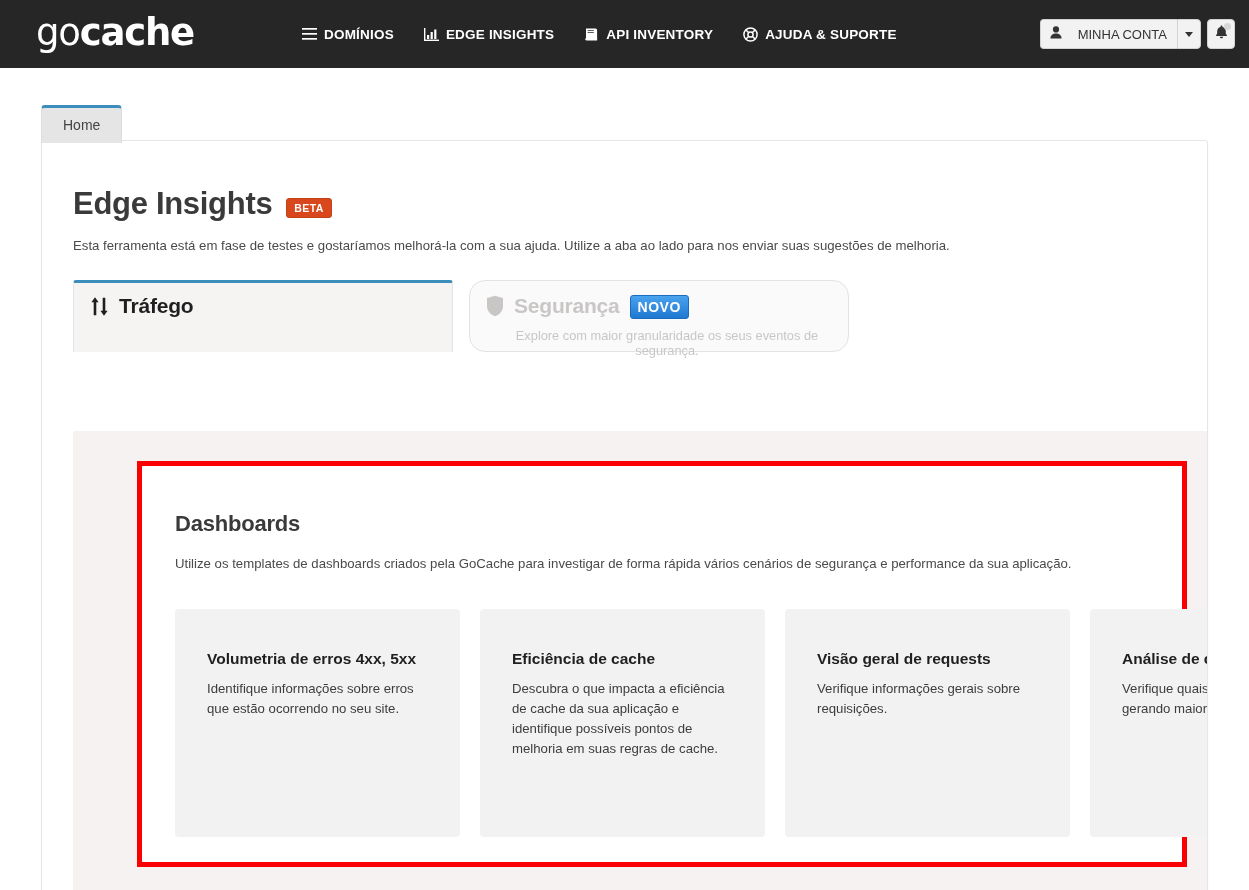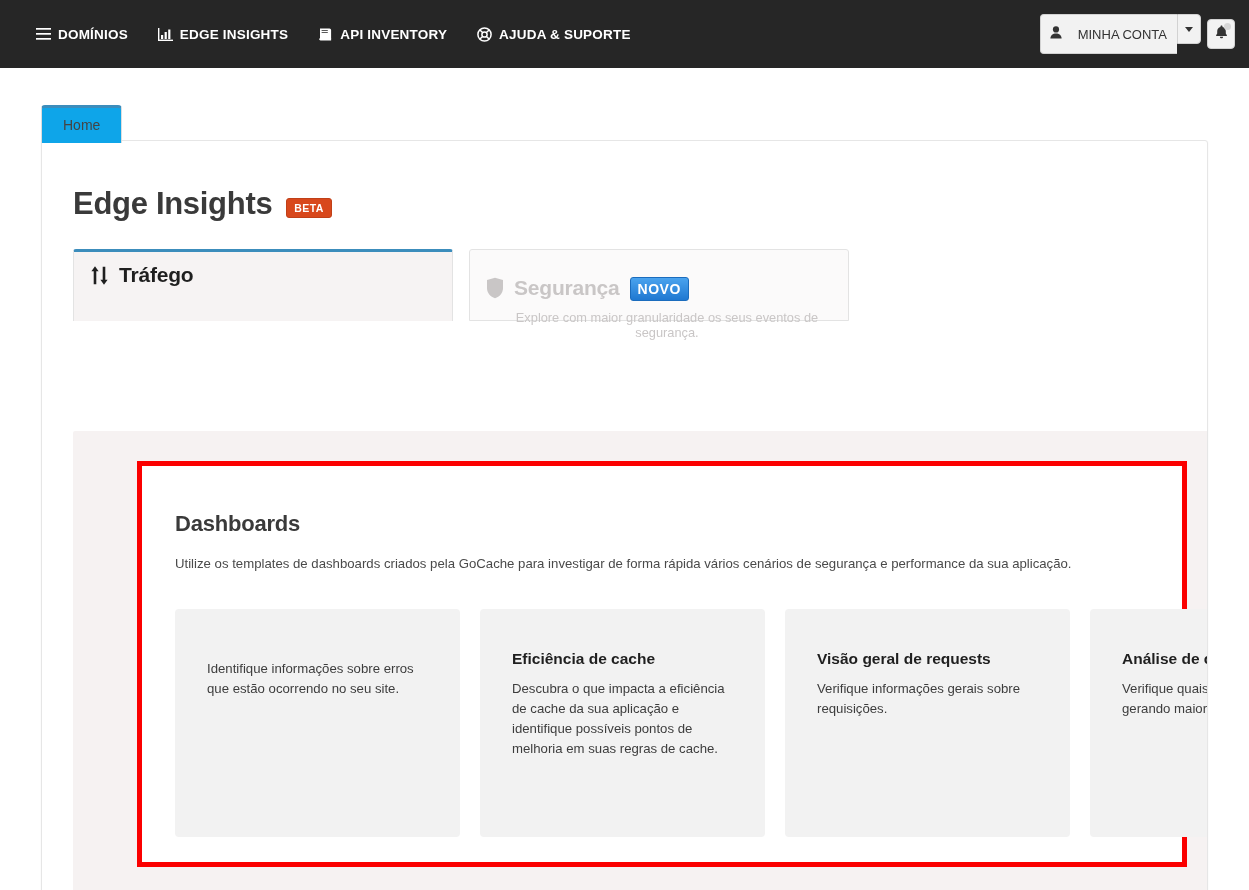--- a/index.html
+++ b/index.html
@@ -55,21 +55,21 @@
     display: flex;
     align-items: center;
     gap: 6px;
   }
   .acct-group { display: flex; }
   .acct-btn {
     background: #f2f2f2;
     border: 1px solid #d2d2d2;
     border-right: none;
     border-radius: 4px 0 0 4px;
-    height: 40px;
+    height: 30px;
     padding: 0 10px 0 9px;
     display: flex;
     align-items: center;
     gap: 16px;
     font-size: 13px;
     color: #333333;
     cursor: pointer;
   }
   .acct-caret {
     background: #f2f2f2;
@@ -107,21 +107,21 @@
   .page { position: relative; height: 822px; background: #ffffff; }
 
   .tabstrip {
     position: absolute;
     left: 41px; top: 37px;
     display: flex;
     align-items: flex-end;
     z-index: 3;
   }
   .tab-home {
-    background: #0ea5e9;
+    background: #e5e5e5;
     border: 1px solid #dddddd;
     border-bottom: none;
     border-top: 3px solid #3c8dbc;
     border-radius: 4px 4px 0 0;
     padding: 9px 21px 10px 21px;
     font-size: 14px;
     color: #444444;
     cursor: pointer;
   }
 
@@ -181,22 +181,23 @@
     cursor: pointer;
   }
   .sec-tab.active {
     background: #f6f3f3;
     border-top: 3px solid #3c8dbc;
     border-bottom: none;
   }
   .sec-tab.disabled {
     background: #fbfafa;
     border-top: 1px solid #e3e3e3;
-    padding-top: 26px;
+    padding-top: 13px;
     cursor: default;
+    border-radius: 16px;
   }
   .sec-tab-head {
     display: flex;
     align-items: center;
     gap: 10px;
     font-size: 21px;
     font-weight: 700;
     color: #1f1f1f;
     letter-spacing: -.2px;
   }
@@ -277,20 +278,23 @@
     font-size: 13.2px;
     color: #3d3d3d;
     line-height: 1.52;
     margin-top: 10px;
   }
 </style>
 </head>
 <body>
 
 <div class="navbar">
+  <div class="brand">
+    <span class="b-go">go</span><span class="b-cache">cache</span>
+  </div>
 
   <div class="nav-links">
     <div class="nav-link">
       <span class="nav-ico">
         <svg width="15" height="12" viewBox="0 0 15 12">
             <g fill="#fff">
               <rect y="0" width="15" height="1.7"></rect>
               <rect y="5" width="15" height="1.7"></rect>
               <rect y="10" width="15" height="1.7"></rect>
             </g>
@@ -377,20 +381,21 @@
     </div>
   </div>
 
   <div class="content-panel">
 
     <div class="page-title-row">
       <div class="page-title">Edge Insights</div>
       <div class="badge-beta">BETA</div>
     </div>
 
+    <div class="page-sub">Esta ferramenta está em fase de testes e gostaríamos melhorá-la com a sua ajuda. Utilize a aba ao lado para nos enviar suas sugestões de melhoria.</div>
 
     <div class="sec-tabs">
 
       <div class="sec-tab active">
         <div class="sec-tab-head">
           <span class="sec-icon">
             <svg width="19" height="21" viewBox="0 0 19 21">
                 <g fill="#1f1f1f">
                   <path d="M5 1.2l3.6 5H6.3v13H3.7v-13H1.4z"></path>
                   <path d="M14 19.8l-3.6-5h2.3v-13h2.6v13h2.3z"></path>
@@ -416,20 +421,21 @@
     </div>
 
     <div class="inner-area">
 
       <div class="redbox">
         <div class="dash-title">Dashboards</div>
         <div class="dash-sub">Utilize os templates de dashboards criados pela GoCache para investigar de forma rápida vários cenários de segurança e performance da sua aplicação.</div>
 
         <div class="card-row">
           <div class="dash-card">
+            <div class="dash-card-title">Volumetria de erros 4xx, 5xx</div>
             <div class="dash-card-desc">Identifique informações sobre erros que estão ocorrendo no seu site.</div>
           </div>
           <div class="dash-card">
             <div class="dash-card-title">Eficiência de cache</div>
             <div class="dash-card-desc">Descubra o que impacta a eficiência de cache da sua aplicação e identifique possíveis pontos de melhoria em suas regras de cache.</div>
           </div>
           <div class="dash-card">
             <div class="dash-card-title">Visão geral de requests</div>
             <div class="dash-card-desc">Verifique informações gerais sobre requisições.</div>
           </div>

